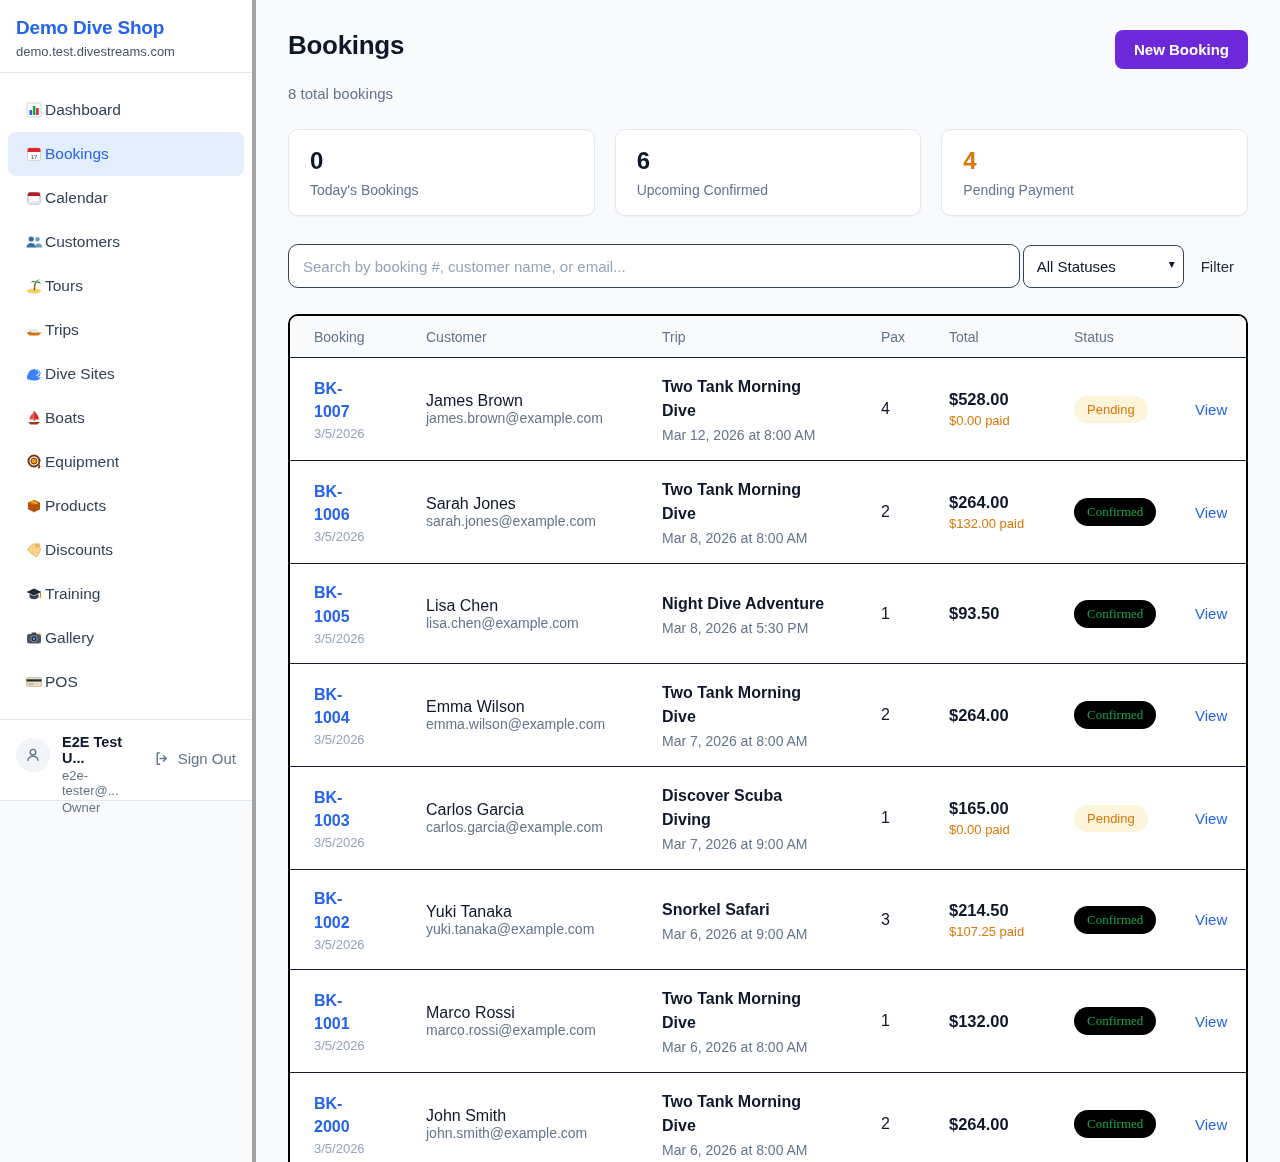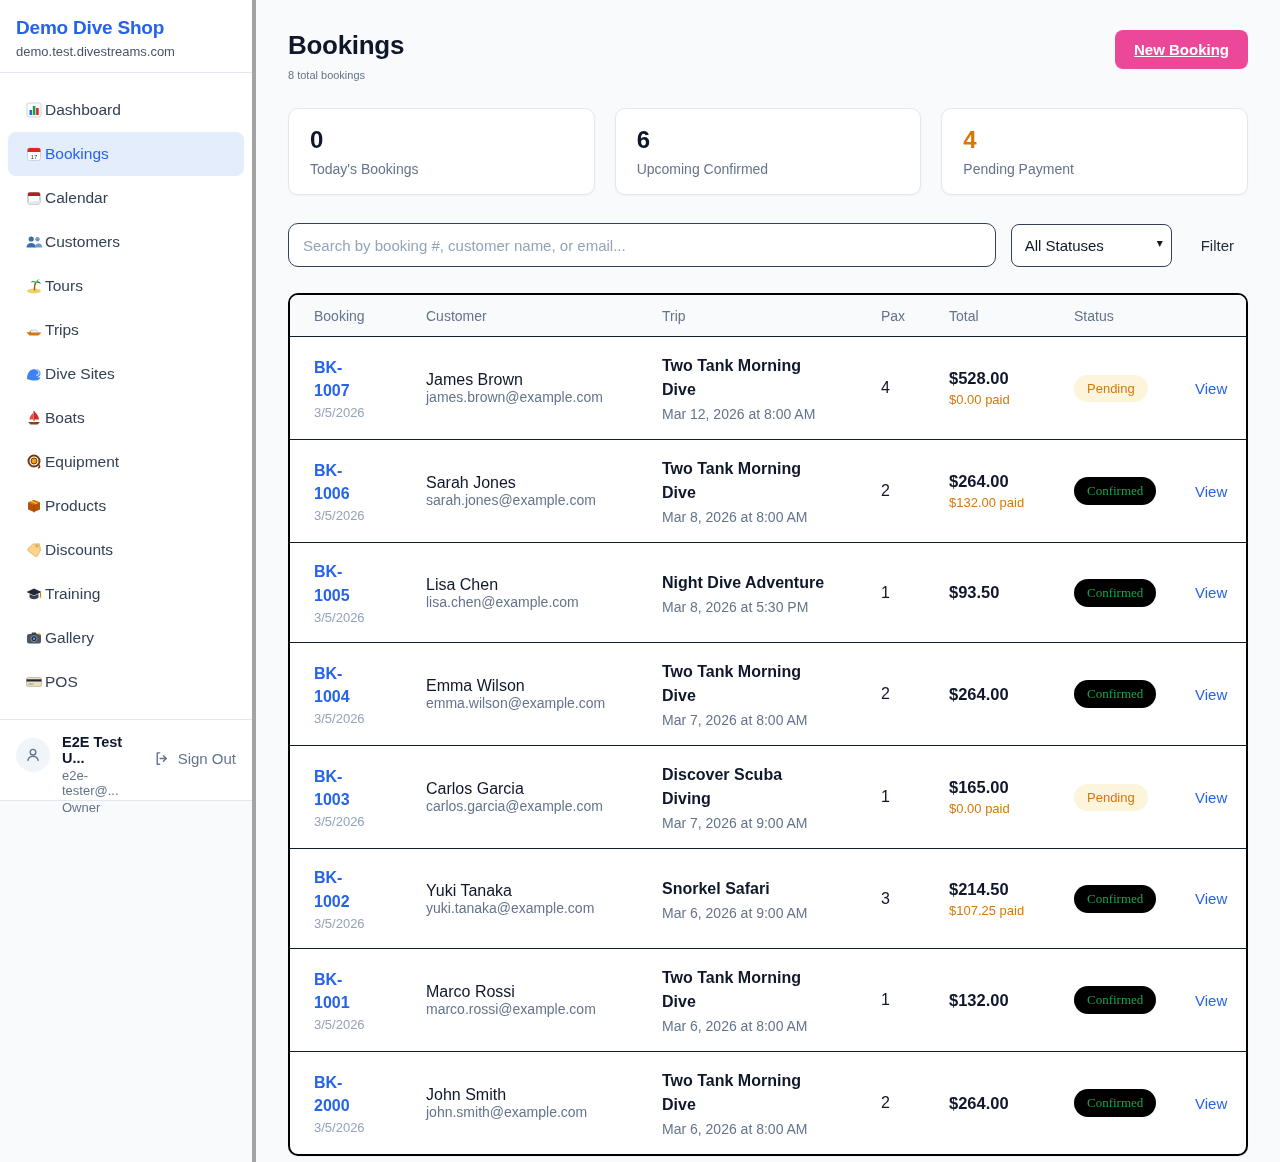--- a/index.html
+++ b/index.html
@@ -25,30 +25,30 @@
     align-items:center; justify-content:center; flex-shrink:0; margin-top:4px; }
   .user-info { flex:1; min-width:0; }
   .user-name { font-size:14.5px; font-weight:bold; color:#0f172a; }
   .user-email, .user-role { font-size:13px; color:#64748b; margin-top:2px; }
   .signout { display:flex; align-items:center; gap:8px; color:#64748b; font-size:15px;
     margin-top:16px; cursor:pointer; white-space:nowrap; }
   
   .main { flex:1; padding:30px 32px 0; min-width:0; }
   .page-head { display:flex; justify-content:space-between; align-items:flex-start; }
   .page-title { font-size:26px; font-weight:800; letter-spacing:-.3px; }
-  .page-sub { font-size:11px; color:#64748b; margin-top:8px; }
-  .btn-primary { background:#ec4899; color:#fff; border:none; border-radius:8px;
-    padding:11px 19px; font-size:15px; font-weight:600; cursor:pointer; font-family:inherit;text-decoration:underline; }
+  .page-sub { font-size:15px; color:#64748b; margin-top:24px; }
+  .btn-primary { background:#6d28d9; color:#fff; border:none; border-radius:8px;
+    padding:11px 19px; font-size:15px; font-weight:600; cursor:pointer; font-family:inherit; }
   .stats { display:grid; grid-template-columns:repeat(3,1fr); gap:20px; margin-top:27px; }
   .stat-card { background:#fff; border:1px solid #e2e8f0; border-radius:10px; padding:17px 21px;
     box-shadow:0 1px 2px rgba(0,0,0,.04); }
   .stat-value { font-size:24px; font-weight:800; }
   .stat-value.orange { color:#d97706; }
   .stat-label { font-size:14px; color:#64748b; margin-top:7px; }
-  .filter-row { display:flex; align-items:center; gap:15px; margin-top:28px; }
+  .filter-row { display:flex; align-items:center; gap:3px; margin-top:28px; }
   .search-input { flex:1; height:44px; border:1px solid #334155; border-radius:10px;
     padding:0 14px; font-size:15px; font-family:inherit; color:#0f172a; background:#fff; }
   .search-input::placeholder { color:#94a3b8; }
   .select-wrap { position:relative; width:161px; flex-shrink:0; }
   .select-wrap select { width:100%; height:43px; border:1px solid #334155; border-radius:8px;
     font-size:15px; font-family:inherit; color:#0f172a; background:#fff; padding:0 26px 0 13px;
     appearance:none; -webkit-appearance:none; cursor:pointer; }
   .select-chevron { position:absolute; right:9px; top:12px; font-size:12px; color:#0f172a; pointer-events:none; }
   .filter-btn { font-size:15px; color:#1e293b; background:none; border:none; font-family:inherit;
     cursor:pointer; padding:6px 14px; }

